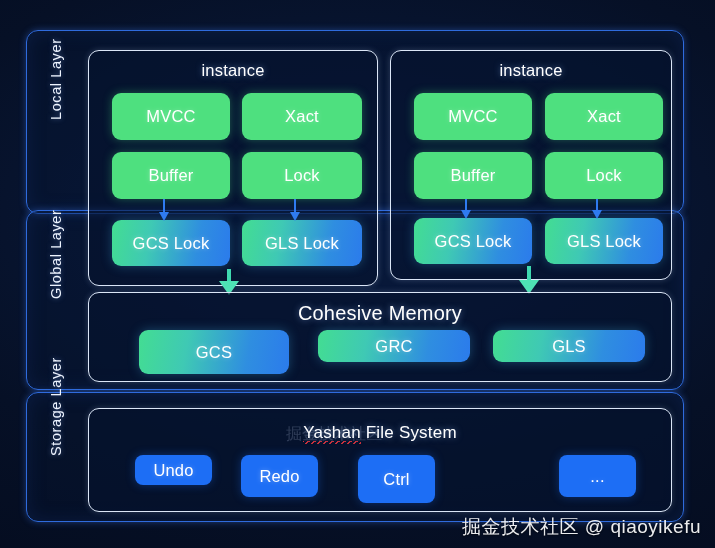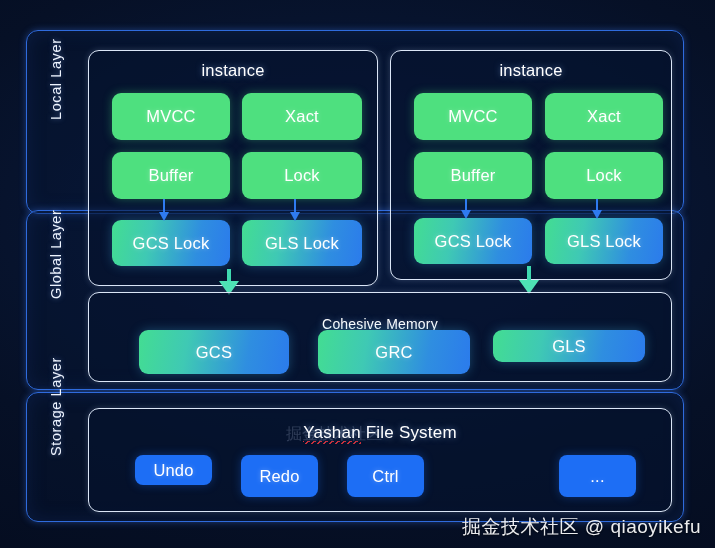--- a/index.html
+++ b/index.html
@@ -61,21 +61,21 @@
     position: absolute;
     left: 0; right: 0;
     text-align: center;
     color: #ffffff;
     font-size: 16.5px;
     letter-spacing: 0.2px;
     text-shadow: 0 0 6px rgba(150,190,255,0.55);
   }
   #title-instance-left  { top: 10px; }
   #title-instance-right { top: 10px; }
-  #title-cohesive       { top: 23px;  font-size: 14px; }
+  #title-cohesive       { top: 9px;  font-size: 20px; }
   #title-fs             { top: 14px; font-size: 17px; }
 
   .spellcheck {
     background-image: repeating-linear-gradient(
         135deg, #c8303a 0 1.4px, transparent 1.4px 3px);
     background-repeat: repeat-x;
     background-size: 6px 3px;
     background-position: 0 100%;
     padding-bottom: 2px;
   }
@@ -118,27 +118,27 @@
   
   #n-mvcc-r   { left: 406px; top: 93px;  width: 118px; height: 47px; }
   #n-xact-r   { left: 537px; top: 93px;  width: 118px; height: 47px; }
   #n-buffer-r { left: 406px; top: 152px; width: 118px; height: 47px; }
   #n-lock-r   { left: 537px; top: 152px; width: 118px; height: 47px; }
   #n-gcslk-r  { left: 406px; top: 218px; width: 118px; height: 46px; }
   #n-glslk-r  { left: 537px; top: 218px; width: 118px; height: 46px; }
 
   
   #n-gcs { left: 131px; top: 330px; width: 150px; height: 44px; }
-  #n-grc { left: 310px; top: 330px; width: 152px; height: 44px; }
+  #n-grc { left: 310px; top: 330px; width: 152px; height: 32px; }
   #n-gls { left: 485px; top: 330px; width: 152px; height: 32px; }
 
   
   #n-undo { left: 127px; top: 455px; width: 77px; height: 30px; }
   #n-redo { left: 233px; top: 455px; width: 77px; height: 42px; }
-  #n-ctrl { left: 339px; top: 455px; width: 77px; height: 42px; }
+  #n-ctrl { left: 350px; top: 455px; width: 77px; height: 48px; }
   #n-data { left: 445px; top: 455px; width: 77px; height: 42px; }
   #n-more { left: 551px; top: 455px; width: 77px; height: 42px; }
 
   
   .arrow { position: absolute; }
   .arrow .shaft {
     position: absolute;
     left: 50%;
     top: 0;
     transform: translateX(-50%);

